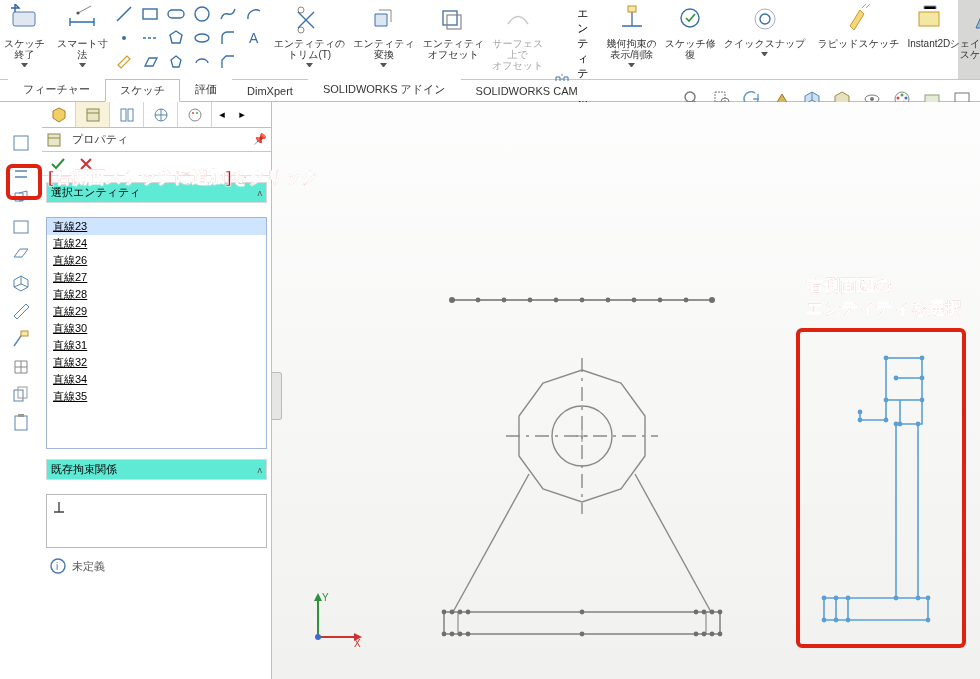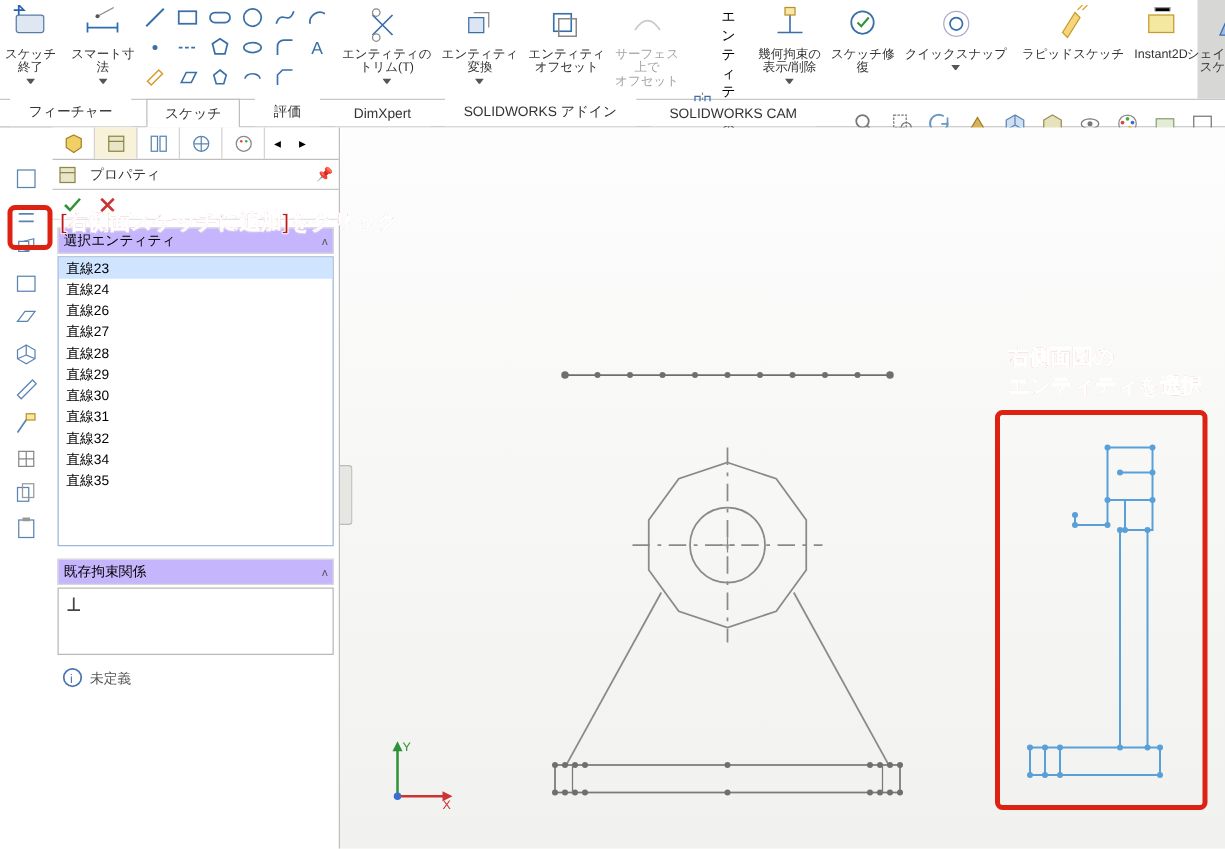--- a/index.html
+++ b/index.html
@@ -10,21 +10,21 @@
   .rbtn { display: flex; flex-direction: column; align-items: center; justify-content: flex-start; padding: 2px 4px 0; gap: 2px; position: relative; cursor: pointer; }
   .rbtn .ico { width: 34px; height: 34px; display: flex; align-items: center; justify-content: center; }
   .rbtn .lbl { font-size: 10px; line-height: 11px; text-align: center; color: #333; white-space: pre; }
   .rbtn .drop { width: 7px; height: 7px; border-left: 3.5px solid transparent; border-right: 3.5px solid transparent; border-top: 4px solid #555; margin-top: 1px; }
   .sep { width: 1px; background: #d0d0d0; margin: 6px 2px; }
   .smallgrid { display: flex; flex-direction: column; gap: 4px; padding: 4px 2px; }
   .smallgrid .row { display: flex; gap: 6px; }
   .sico { width: 20px; height: 20px; display: flex; align-items: center; justify-content: center; cursor: pointer; }
 
   
-  .tabstrip { height: 22px; border-bottom: 1px solid #bfbfbf; display: flex; align-items: flex-end; padding-left: 8px; gap: 12px; }
+  .tabstrip { height: 22px; border-bottom: 1px solid #bfbfbf; display: flex; align-items: flex-end; padding-left: 8px; gap: 0; }
   .tab { padding: 3px 14px; font-size: 11px; color: #333; border: 1px solid transparent; cursor: pointer; background: #fff; }
   .tab.active { border: 1px solid #bfbfbf; border-bottom: 1px solid #fff; background: #fff; position: relative; top: 1px; }
 
   
   .hudbar { position: absolute; right: 8px; top: 86px; height: 26px; display: flex; align-items: center; gap: 10px; }
   .hudbar .sico { width: 20px; height: 20px; }
 
   
   .crumb { position: absolute; left: 278px; top: 116px; display: flex; align-items: center; gap: 6px; font-size: 11px; }
 
@@ -40,25 +40,25 @@
   .panel-tabs { height: 26px; display: flex; border-bottom: 1px solid #bfbfbf; }
   .panel-tabs .pt { flex: 0 0 34px; display: flex; align-items: center; justify-content: center; border-right: 1px solid #d4d4d4; cursor: pointer; }
   .panel-tabs .pt.active { background: #f7f2d9; }
 
   .prop-head { height: 24px; display: flex; align-items: center; gap: 6px; padding: 0 4px; border-bottom: 1px solid #c7c7c7; }
   .prop-head .title { flex: 1; padding-left: 4px; color: #333; }
   .prop-head .pin { width: 14px; }
 
   .ok-row { height: 24px; display: flex; align-items: center; gap: 8px; padding: 2px 6px; border-bottom: 1px solid #e1e1e1; }
 
-  .grp-head { display: flex; align-items: center; gap: 4px; background: #c4b5fd; border: 1px solid #d8d8d8; padding: 2px 4px; margin: 6px 4px 0; font-size: 11px; justify-content: center; }
+  .grp-head { display: flex; align-items: center; gap: 4px; background: #5eead4; border: 1px solid #d8d8d8; padding: 2px 4px; margin: 6px 4px 12px; font-size: 11px; justify-content: center; }
   .grp-head .chev { font-size: 9px; color: #555; margin-left: auto; }
 
   .entity-list { margin: 2px 4px 4px; border: 1px solid #9fb5db; background: #fff; height: 232px; overflow: auto; font-size: 11px; }
-  .entity-list .item { padding: 1px 6px; cursor: default; }
+  .entity-list .item { padding: 1px 6px; cursor: default; text-decoration: underline; }
   .entity-list .item.sel { background: #cfe5ff; }
 
   .constraint-box { margin: 2px 4px 4px; border: 1px solid #b9b9b9; height: 54px; padding: 4px; }
 
   .info-row { display: flex; align-items: center; gap: 6px; padding: 6px 8px; color: #555; }
 
   
   .viewport { flex: 1; position: relative; background: linear-gradient(#fdfdfd, #f1f1ef); }
 
   

